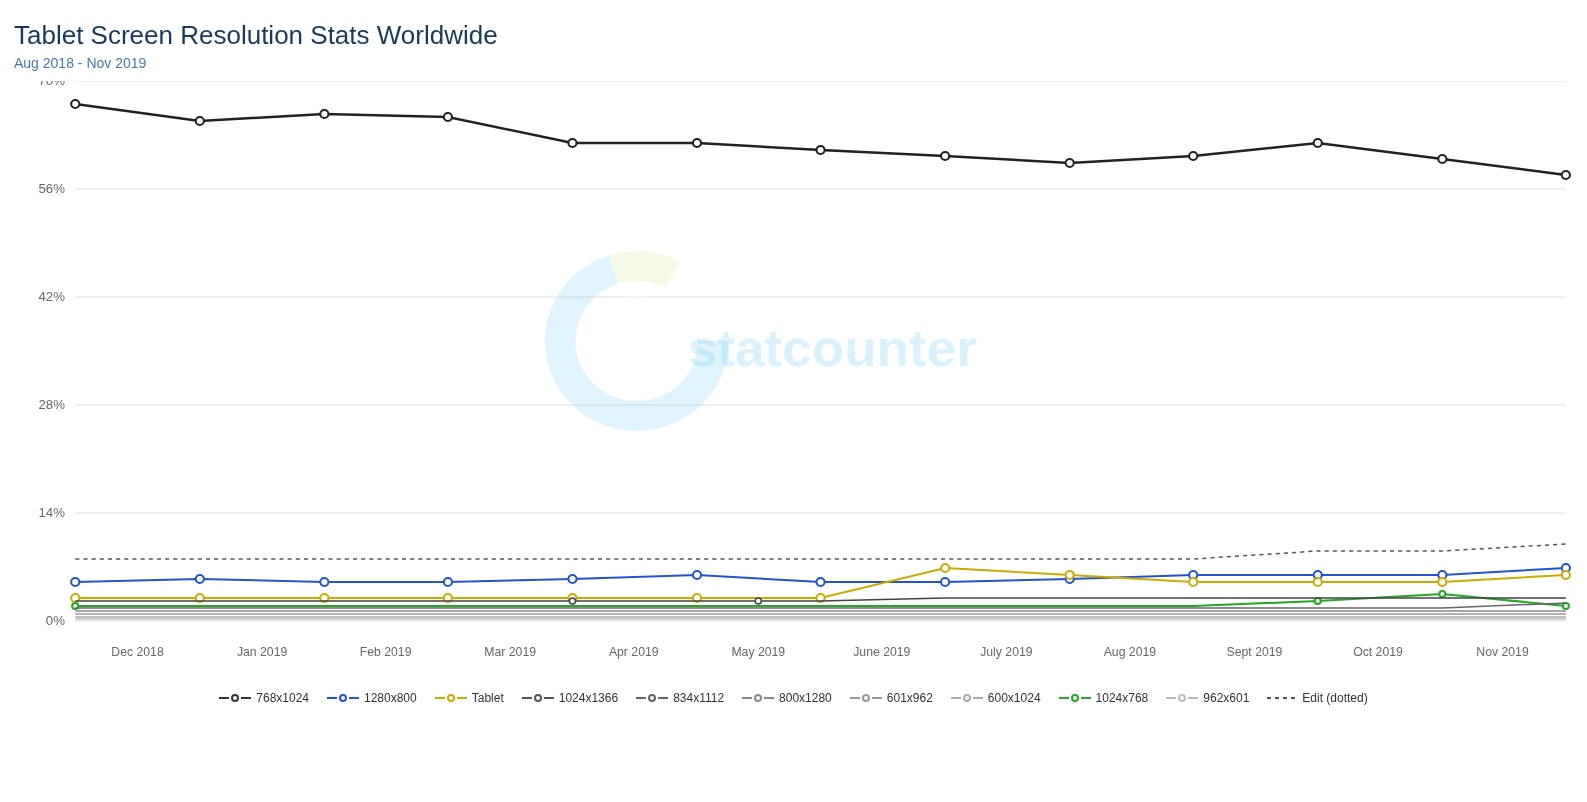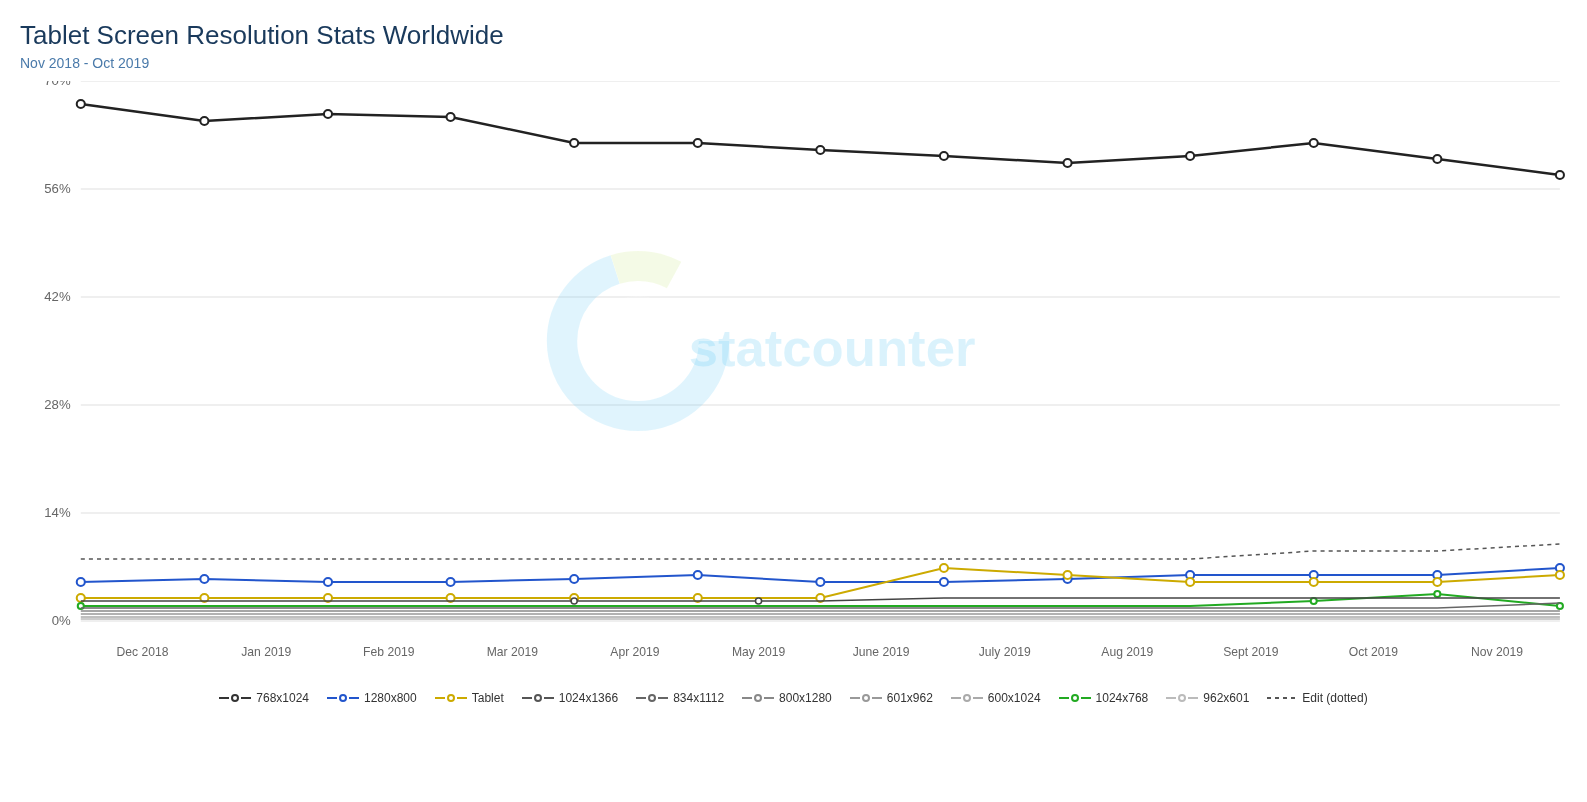--- a/index.html
+++ b/index.html
@@ -6,21 +6,21 @@
     body {
       font-family: Arial, sans-serif;
       background: #fff;
       width: 1587px;
       height: 802px;
       overflow: hidden;
     }
     .container {
       width: 1587px;
       height: 802px;
-      padding: 20px 20px;
+      padding: 20px 14px;
       position: relative;
     }
     .header {
       display: flex;
       justify-content: space-between;
       align-items: flex-start;
       margin-bottom: 10px;
     }
     .title-block {}
     .main-title {
@@ -68,21 +68,21 @@
       gap: 5px;
     }
   </style>
 </head>
 <body>
 
 <div class="container">
   <div class="header">
     <div class="title-block">
       <div class="main-title">Tablet Screen Resolution Stats Worldwide</div>
-      <div class="subtitle">Nov 2018 - Oct 2019</div>
+      <div class="subtitle">Aug 2018 - Nov 2019</div>
     </div>
   </div>
 
   <div class="chart-area">
     <svg class="chart-svg" viewBox="0 0 1527 600" preserveAspectRatio="none">
 
       <rect x="0" y="0" width="1527" height="580" fill="white"></rect>
 
       <line x1="60" y1="540" x2="1520" y2="540" stroke="#e0e0e0" stroke-width="1"></line>
       <line x1="60" y1="432" x2="1520" y2="432" stroke="#e0e0e0" stroke-width="1"></line>

